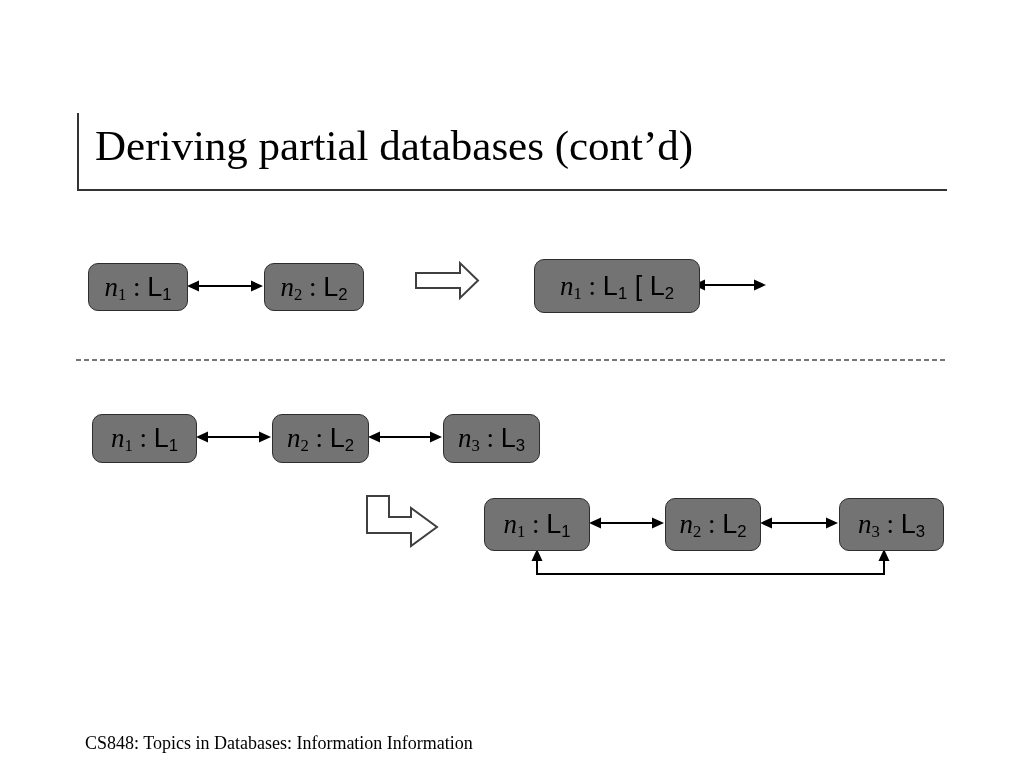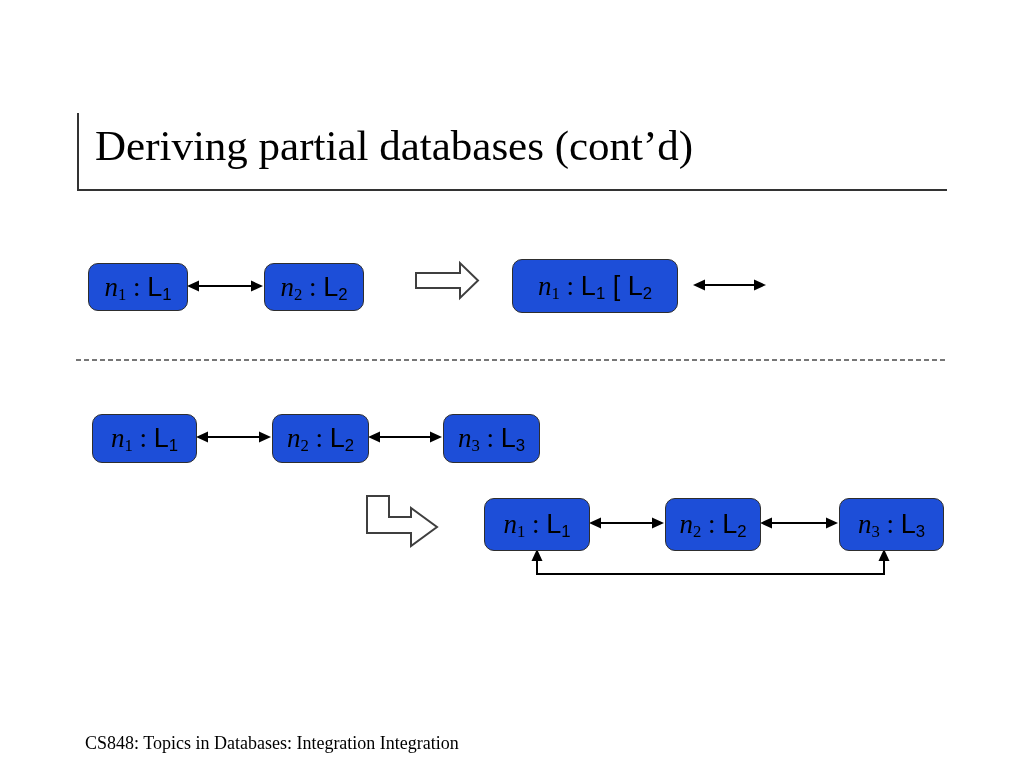--- a/index.html
+++ b/index.html
@@ -10,21 +10,21 @@
   .title{
     position:absolute;left:95px;top:102px;font-size:43px;line-height:1.1;
     color:#000;white-space:nowrap;font-family:"Liberation Serif",serif;
   }
   .footer{
     position:absolute;left:85px;top:713px;font-size:18px;color:#000;
     font-family:"Liberation Serif",serif;white-space:nowrap;
   }
   svg.canvas{position:absolute;left:0;top:0;width:1024px;height:768px;}
   .node{
-    position:absolute;border:1.6px solid #2e2e2e;border-radius:10px;background:#1d4ed8;
+    position:absolute;border:1.6px solid #2e2e2e;border-radius:10px;background:#737373;
     display:flex;align-items:center;justify-content:center;font-size:27px;color:#000;
   }
   .node-text{white-space:pre;}
   .nvar{font-family:"Liberation Serif",serif;font-style:italic;}
   .sep{font-family:"Liberation Serif",serif;}
   .lab{font-family:"Liberation Sans",sans-serif;}
   .sub{font-size:0.62em;position:relative;top:0.24em;}
   .svar{font-family:"Liberation Serif",serif;}
   .slab{font-family:"Liberation Sans",sans-serif;}
 </style>
@@ -93,21 +93,21 @@
 
   <div class="title">Deriving partial databases (cont’d)</div>
 
   <div class="node" style="left:88px;top:243px;width:98px;height:46px;">
     <span class="node-text"><span class="nvar">n</span><span class="sub svar">1</span><span class="sep"> : </span><span class="lab">L</span><span class="sub slab">1</span></span>
   </div>
   <div class="node" style="left:264px;top:243px;width:98px;height:46px;">
     <span class="node-text"><span class="nvar">n</span><span class="sub svar">2</span><span class="sep"> : </span><span class="lab">L</span><span class="sub slab">2</span></span>
   </div>
 
-  <div class="node" style="left:512px;top:239px;width:164px;height:52px;">
+  <div class="node" style="left:534px;top:239px;width:164px;height:52px;">
     <span class="node-text"><span class="nvar">n</span><span class="sub svar">1</span><span class="sep"> : </span><span class="lab">L</span><span class="sub slab">1</span><span class="lab"> [ </span><span class="lab">L</span><span class="sub slab">2</span></span>
   </div>
 
   <div class="node" style="left:92px;top:394px;width:103px;height:47px;">
     <span class="node-text"><span class="nvar">n</span><span class="sub svar">1</span><span class="sep"> : </span><span class="lab">L</span><span class="sub slab">1</span></span>
   </div>
   <div class="node" style="left:272px;top:394px;width:95px;height:47px;">
     <span class="node-text"><span class="nvar">n</span><span class="sub svar">2</span><span class="sep"> : </span><span class="lab">L</span><span class="sub slab">2</span></span>
   </div>
   <div class="node" style="left:443px;top:394px;width:95px;height:47px;">
@@ -117,15 +117,15 @@
   <div class="node" style="left:484px;top:478px;width:104px;height:51px;">
     <span class="node-text"><span class="nvar">n</span><span class="sub svar">1</span><span class="sep"> : </span><span class="lab">L</span><span class="sub slab">1</span></span>
   </div>
   <div class="node" style="left:665px;top:478px;width:94px;height:51px;">
     <span class="node-text"><span class="nvar">n</span><span class="sub svar">2</span><span class="sep"> : </span><span class="lab">L</span><span class="sub slab">2</span></span>
   </div>
   <div class="node" style="left:839px;top:478px;width:103px;height:51px;">
     <span class="node-text"><span class="nvar">n</span><span class="sub svar">3</span><span class="sep"> : </span><span class="lab">L</span><span class="sub slab">3</span></span>
   </div>
 
-  <div class="footer">CS848: Topics in Databases: Integration Integration</div>
+  <div class="footer">CS848: Topics in Databases: Information Information</div>
 
 </div>
 
 </body></html>

